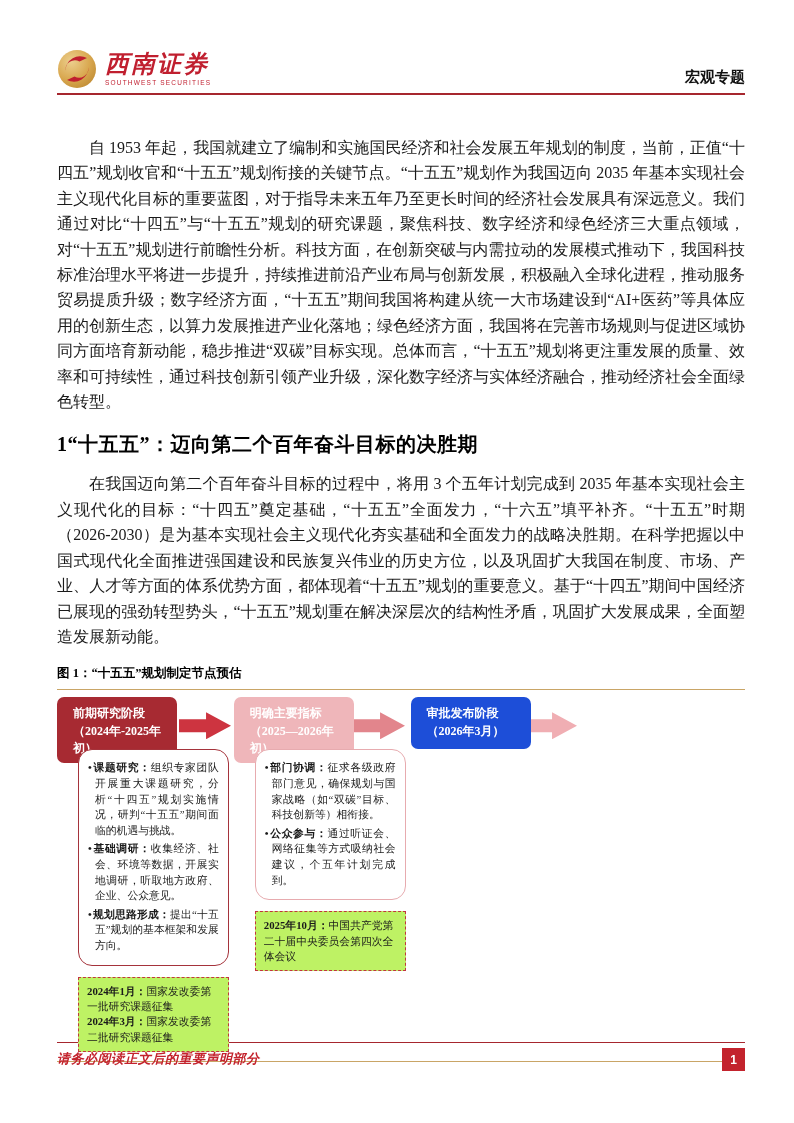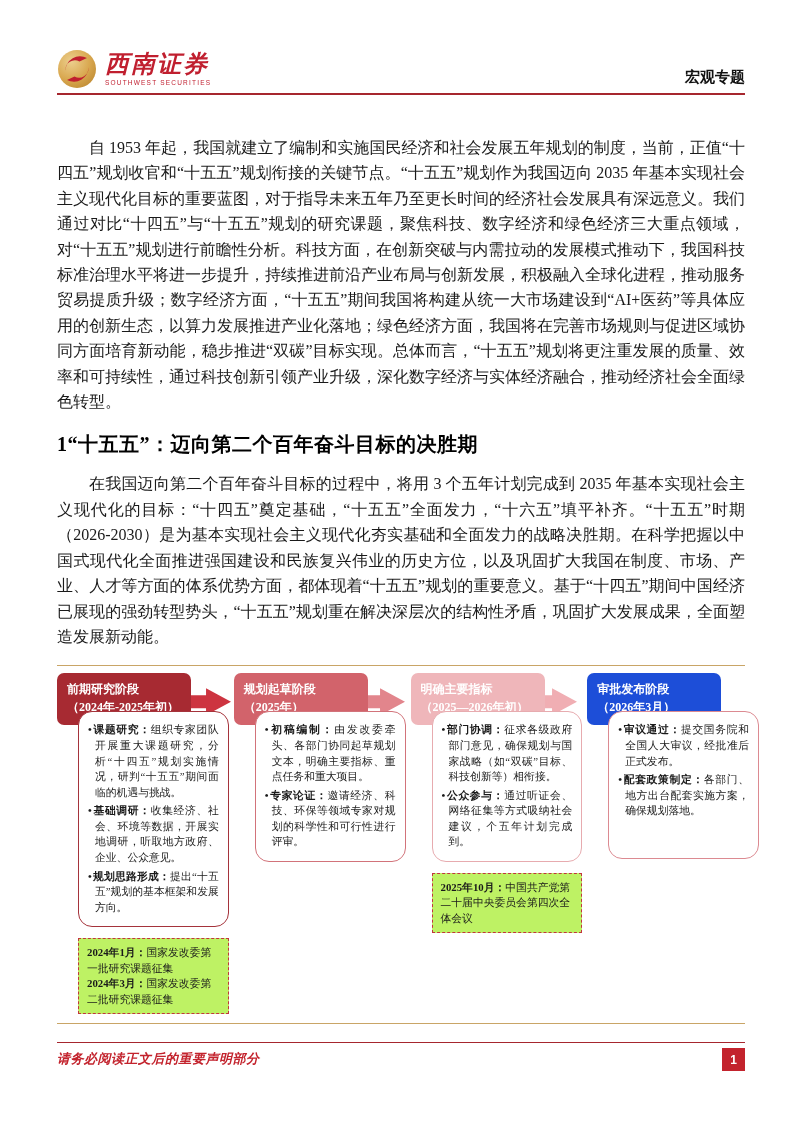--- a/index.html
+++ b/index.html
@@ -33,22 +33,22 @@
 
   
   .figure { margin-top: 16px; }
   .fig-caption { font-size: 12.5px; font-weight: bold; color: #000; margin-bottom: 7px; }
   .gold-rule { border-top: 1px solid #c9a566; }
 
   .flow { position: relative; width: 690px; margin: 7px 0 9px 0; display: grid; grid-template-columns: repeat(4, 1fr); column-gap: 17px; }
   .col { display: flex; flex-direction: column; }
   .stage-head {
     position: relative; z-index: 1;
-    width: 134px; min-height: 52px;
-    border-radius: 7px; padding: 8px 8px 6px 10px;
+    width: 120px; min-height: 52px;
+    border-radius: 7px; padding: 8px 8px 6px 16px;
     color: #ffffff; font-weight: bold; font-size: 12px; line-height: 1.45;
   }
   .stage-body {
     position: relative; z-index: 2;
     background: #ffffff; border: 1.3px solid; border-radius: 14px;
     margin: -14px -12px 0 21px; padding: 10px 9px 8px 9px;
     min-height: 148px;
     font-size: 10.8px; line-height: 15.6px; text-align: justify;
   }
   .stage-body ul { list-style: none; }
@@ -111,20 +111,21 @@
   <div class="hdr-rule"></div>
 
   <main>
     <p class="body-text">自 1953 年起，我国就建立了编制和实施国民经济和社会发展五年规划的制度，当前，正值“十四五”规划收官和“十五五”规划衔接的关键节点。“十五五”规划作为我国迈向 2035 年基本实现社会主义现代化目标的重要蓝图，对于指导未来五年乃至更长时间的经济社会发展具有深远意义。我们通过对比“十四五”与“十五五”规划的研究课题，聚焦科技、数字经济和绿色经济三大重点领域，对“十五五”规划进行前瞻性分析。科技方面，在创新突破与内需拉动的发展模式推动下，我国科技标准治理水平将进一步提升，持续推进前沿产业布局与创新发展，积极融入全球化进程，推动服务贸易提质升级；数字经济方面，“十五五”期间我国将构建从统一大市场建设到“AI+医药”等具体应用的创新生态，以算力发展推进产业化落地；绿色经济方面，我国将在完善市场规则与促进区域协同方面培育新动能，稳步推进“双碳”目标实现。总体而言，“十五五”规划将更注重发展的质量、效率和可持续性，通过科技创新引领产业升级，深化数字经济与实体经济融合，推动经济社会全面绿色转型。</p>
 
     <h1 class="sec-title">1“十五五”：迈向第二个百年奋斗目标的决胜期</h1>
 
     <p class="body-text">在我国迈向第二个百年奋斗目标的过程中，将用 3 个五年计划完成到 2035 年基本实现社会主义现代化的目标：“十四五”奠定基础，“十五五”全面发力，“十六五”填平补齐。“十五五”时期（2026-2030）是为基本实现社会主义现代化夯实基础和全面发力的战略决胜期。在科学把握以中国式现代化全面推进强国建设和民族复兴伟业的历史方位，以及巩固扩大我国在制度、市场、产业、人才等方面的体系优势方面，都体现着“十五五”规划的重要意义。基于“十四五”期间中国经济已展现的强劲转型势头，“十五五”规划重在解决深层次的结构性矛盾，巩固扩大发展成果，全面塑造发展新动能。</p>
 
     <div class="figure">
+      <div class="fig-caption">图 1：“十五五”规划制定节点预估</div>
       <div class="gold-rule"></div>
 
       <div class="flow">
 
         <div class="col">
           <div class="stage-head" style="background: rgb(167, 42, 50);">
             <div>前期研究阶段</div>
             <div>（2024年-2025年初）</div>
           </div>
           <div class="stage-body" style="border-color: rgb(165, 51, 59);">
@@ -133,32 +134,20 @@
               <li><span class="lbl">基础调研：</span><span>收集经济、社会、环境等数据，开展实地调研，听取地方政府、企业、公众意见。</span></li>
               <li><span class="lbl">规划思路形成：</span><span>提出“十五五”规划的基本框架和发展方向。</span></li>
             </ul>
           </div>
           <div class="stage-note">
             <div><span class="lbl">2024年1月：</span><span>国家发改委第一批研究课题征集</span></div>
             <div><span class="lbl">2024年3月：</span><span>国家发改委第二批研究课题征集</span></div>
           </div>
         </div>
 
-        <div class="col">
-          <div class="stage-head" style="background: rgb(210, 99, 107);">
-            <div>规划起草阶段</div>
-            <div>（2025年）</div>
-          </div>
-          <div class="stage-body" style="border-color: rgb(210, 115, 122);">
-            <ul>
-              <li><span class="lbl">初稿编制：</span><span>由发改委牵头、各部门协同起草规划文本，明确主要指标、重点任务和重大项目。</span></li>
-              <li><span class="lbl">专家论证：</span><span>邀请经济、科技、环保等领域专家对规划的科学性和可行性进行评审。</span></li>
-            </ul>
-          </div>
-        </div>
 
         <div class="col">
           <div class="stage-head" style="background: rgb(239, 182, 186);">
             <div>明确主要指标</div>
             <div>（2025—2026年初）</div>
           </div>
           <div class="stage-body" style="border-color: rgb(231, 171, 175);">
             <ul>
               <li><span class="lbl">部门协调：</span><span>征求各级政府部门意见，确保规划与国家战略（如“双碳”目标、科技创新等）相衔接。</span></li>
               <li><span class="lbl">公众参与：</span><span>通过听证会、网络征集等方式吸纳社会建议，个五年计划完成到。</span></li>
@@ -167,26 +156,20 @@
           <div class="stage-note">
             <div><span class="lbl">2025年10月：</span><span>中国共产党第二十届中央委员会第四次全体会议</span></div>
           </div>
         </div>
 
         <div class="col">
           <div class="stage-head" style="background: #1d4ed8;">
             <div>审批发布阶段</div>
             <div>（2026年3月）</div>
           </div>
-          <div class="stage-body" style="border-color: rgb(220, 138, 145);">
-            <ul>
-              <li><span class="lbl">审议通过：</span><span>提交国务院和全国人大审议，经批准后正式发布。</span></li>
-              <li><span class="lbl">配套政策制定：</span><span>各部门、地方出台配套实施方案，确保规划落地。</span></li>
-            </ul>
-          </div>
         </div>
 
         <div class="block-arrow arrow-1" style="background: rgb(205, 52, 64);"></div>
         <div class="block-arrow arrow-2" style="background: rgb(226, 133, 140);"></div>
         <div class="block-arrow arrow-3" style="background: rgb(240, 174, 179);"></div>
       </div>
 
       <div class="gold-rule"></div>
 
     </div>

